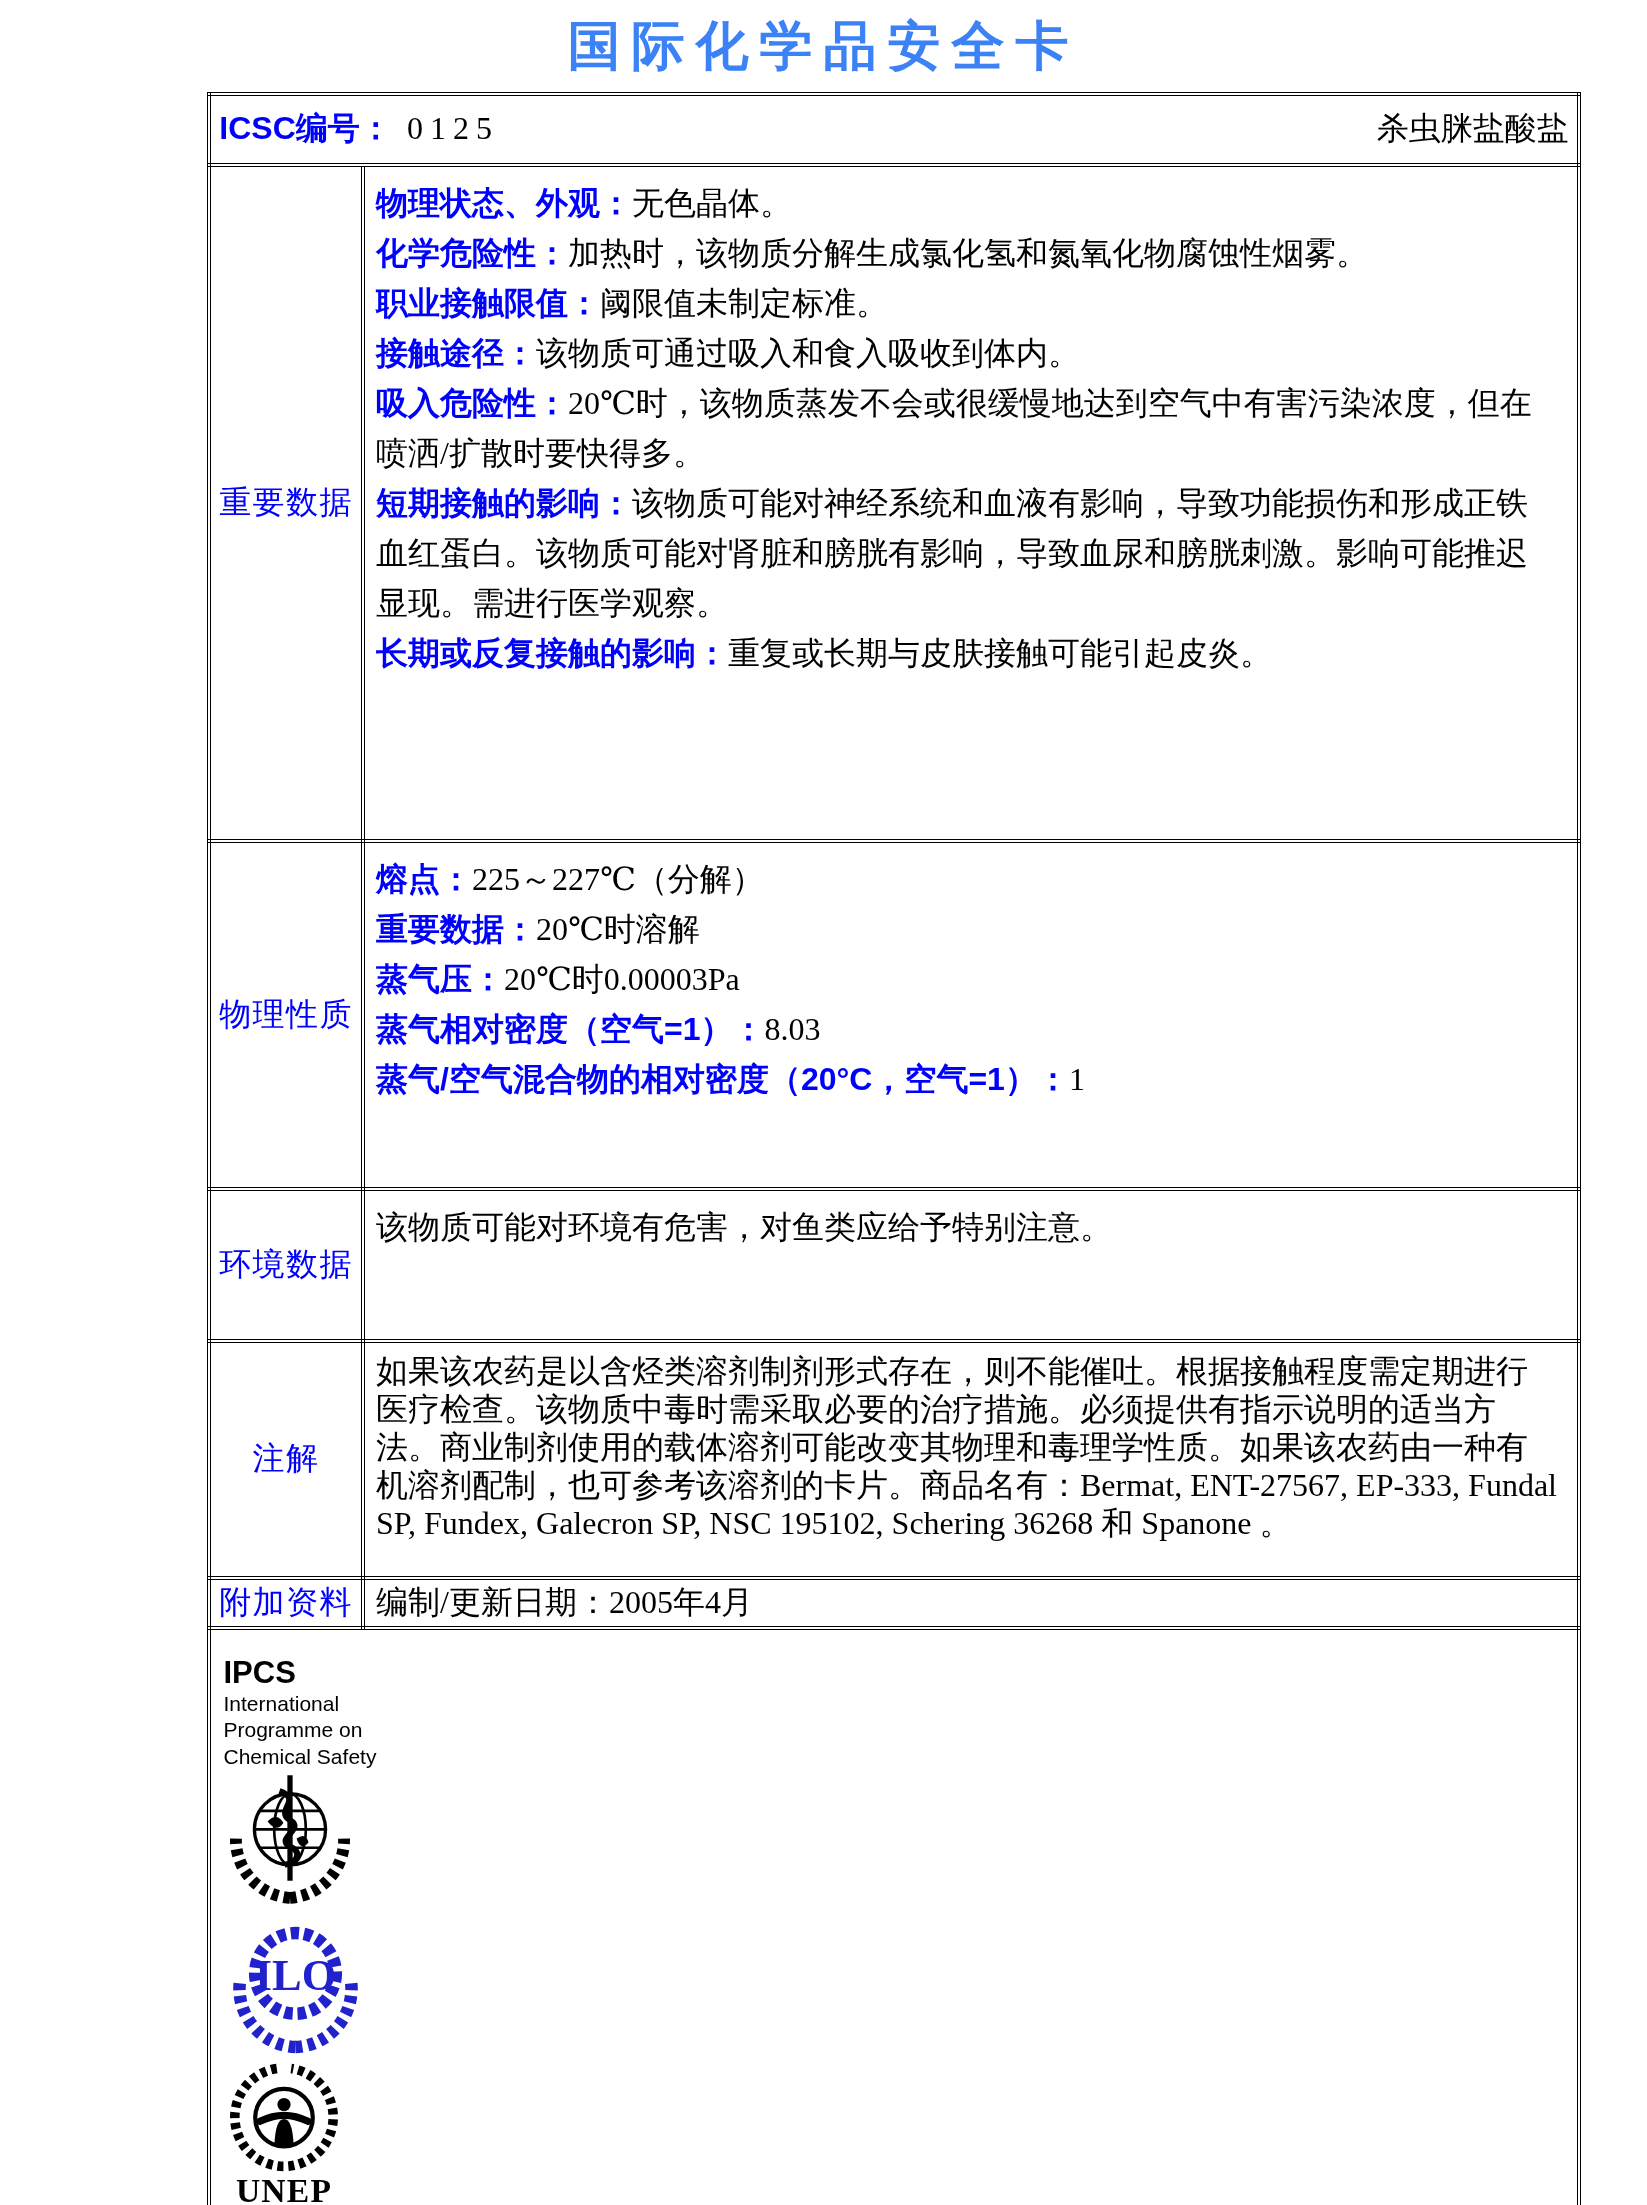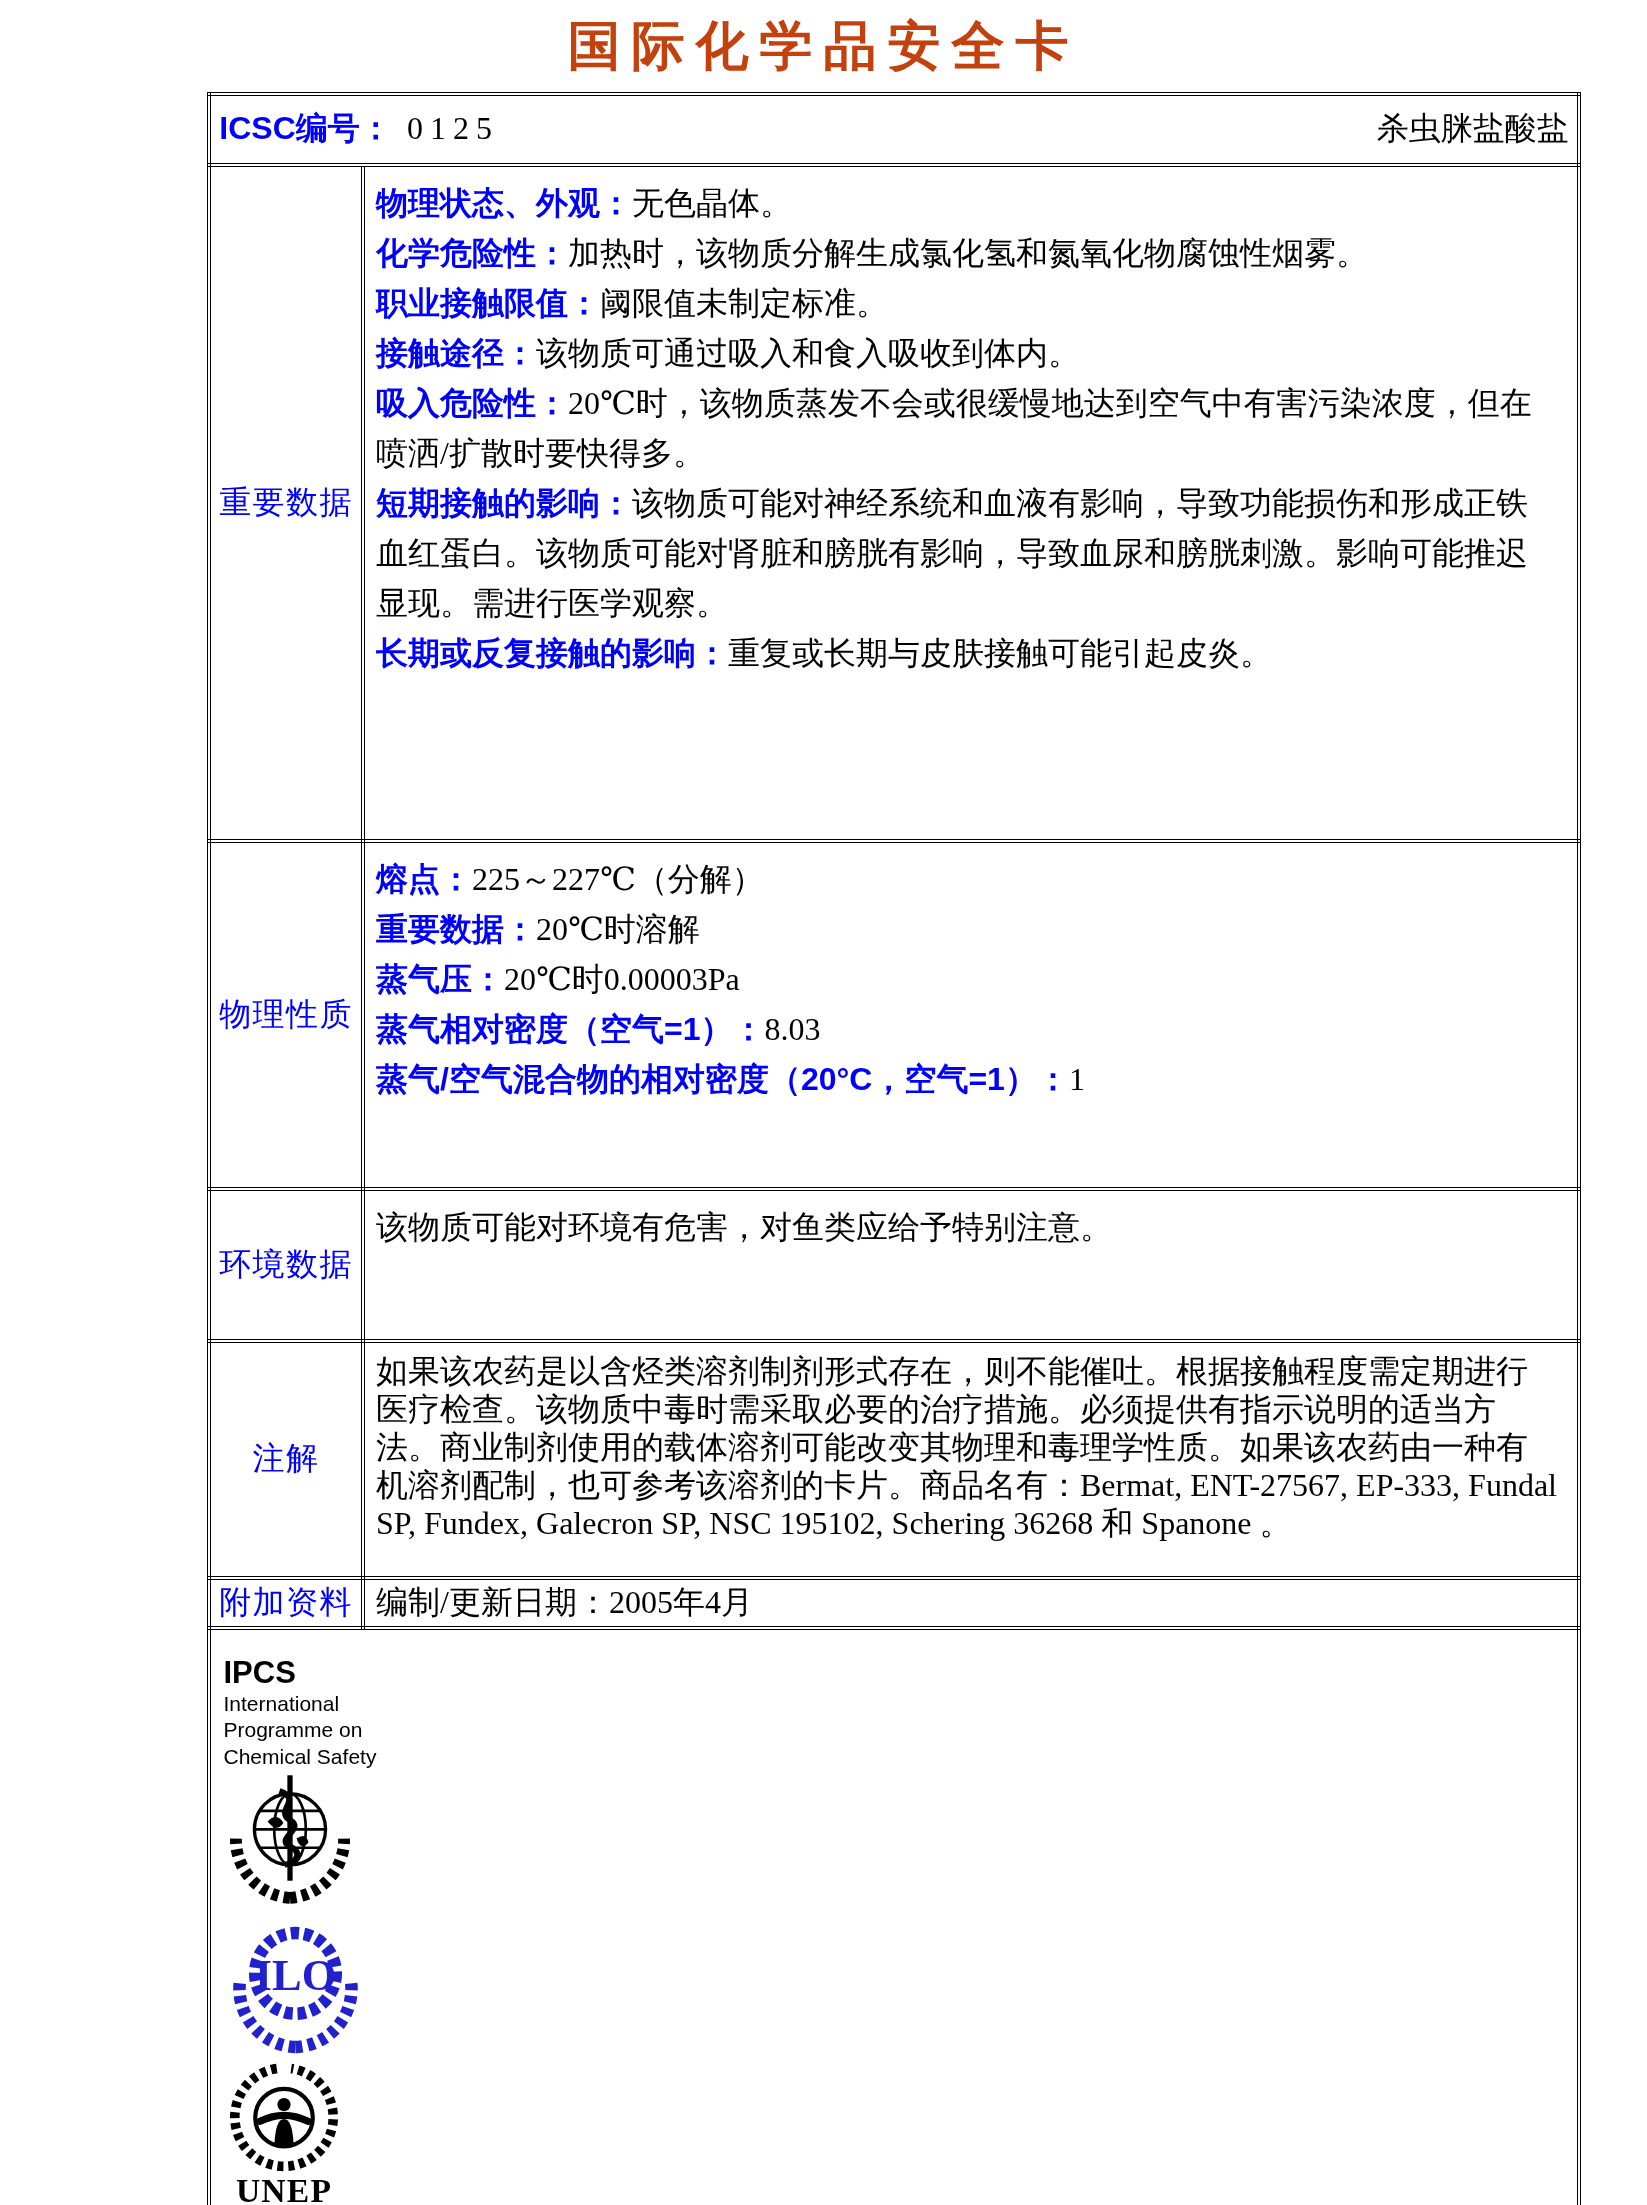--- a/index.html
+++ b/index.html
@@ -3,21 +3,21 @@
 <meta charset="utf-8">
 <style>
   html,body{margin:0;padding:0;}
   body{
     width:1647px;height:2205px;background:#ffffff;overflow:hidden;
     font-family:"Liberation Serif","DejaVu Serif",serif;color:#000;
   }
   .page-title{
     margin:18px 0 18px 0;text-align:center;
     font-family:"DejaVu Serif","Liberation Serif",serif;
-    font-size:53px;font-weight:bold;color:#c2410c;letter-spacing:11px;line-height:1.05;
+    font-size:53px;font-weight:bold;color:#3b82f6;letter-spacing:11px;line-height:1.05;
   }
   .card-wrap{margin-left:207px;width:1245px;}
   table.card{border-collapse:collapse;width:1374px;table-layout:fixed;border-radius:28px;}
   table.card td{border:4.9px double #000;}
   col.c-label{width:154px;}
   
   .hdr-cell{height:67px;vertical-align:middle;padding:0 8.3px;}
   .hdr-flex{display:flex;justify-content:space-between;align-items:center;width:100%;}
   .icsc-label{
     font-family:"Liberation Sans","DejaVu Sans",sans-serif;

